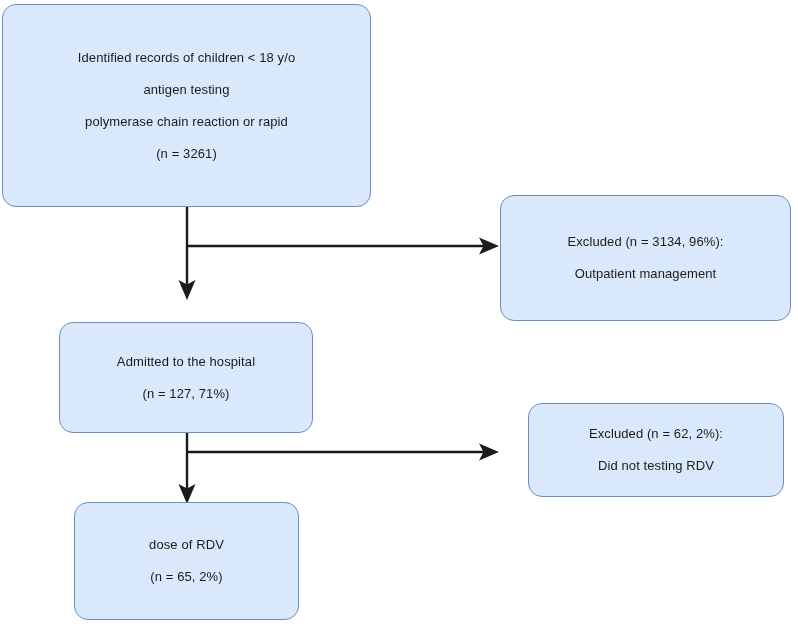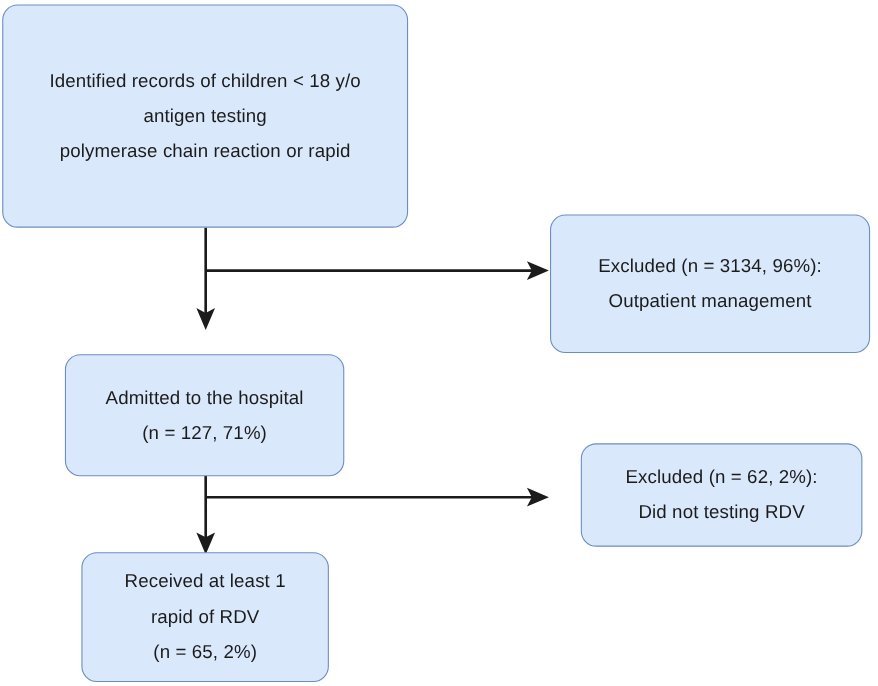--- a/index.html
+++ b/index.html
@@ -22,21 +22,21 @@
     position: absolute;
     box-sizing: border-box;
     background: #dae8fc;
     border: 1.6px solid #6c8ebf;
     border-radius: 14px;
     display: flex;
     flex-direction: column;
     align-items: center;
     justify-content: center;
     color: #1b1b1b;
-    font-size: 17px;
+    font-size: 13px;
     line-height: 32px;
     text-align: center;
     letter-spacing: 0.1px;
     padding: 4px 10px;
   }
   .node .line {
     display: block;
     white-space: nowrap;
   }
   
@@ -117,36 +117,36 @@
     <g>
       <path class="edge-path" d="M 187 452 L 487 452"></path>
       <polygon class="edge-head" points="499,452 479,443.5 483.5,452 479,460.5"></polygon>
     </g>
   </svg>
 
   <div class="node" id="node-identified">
     <span class="line">Identified records of children &lt; 18 y/o</span>
     <span class="line">antigen testing</span>
     <span class="line">polymerase chain reaction or rapid</span>
+    <span class="line">(n = 3261)</span>
   </div>
 
   <div class="node" id="node-excluded-outpatient">
     <span class="line">Excluded (n = 3134, 96%):</span>
     <span class="line">Outpatient management</span>
   </div>
 
   <div class="node" id="node-admitted">
     <span class="line">Admitted to the hospital</span>
     <span class="line">(n = 127, 71%)</span>
   </div>
 
   <div class="node" id="node-excluded-nordv">
     <span class="line">Excluded (n = 62, 2%):</span>
     <span class="line">Did not testing RDV</span>
   </div>
 
   <div class="node" id="node-received-rdv">
-    <span class="line">Received at least 1</span>
-    <span class="line">rapid of RDV</span>
+    <span class="line">dose of RDV</span>
     <span class="line">(n = 65, 2%)</span>
   </div>
 
 </div>
 
 </body></html>

